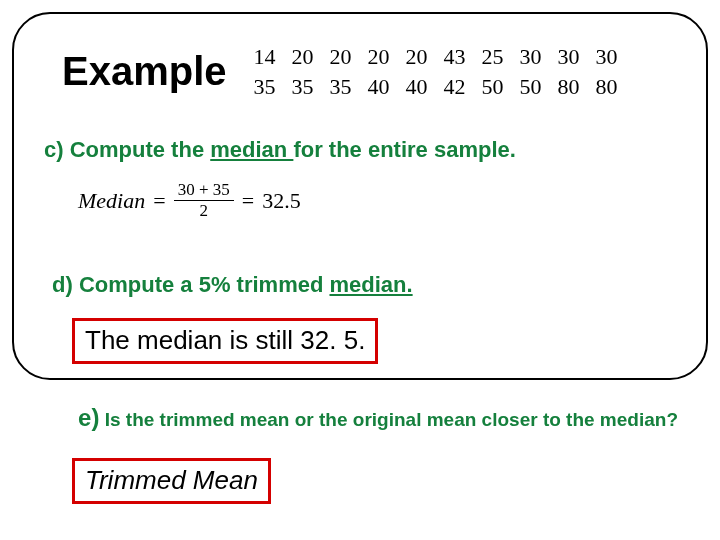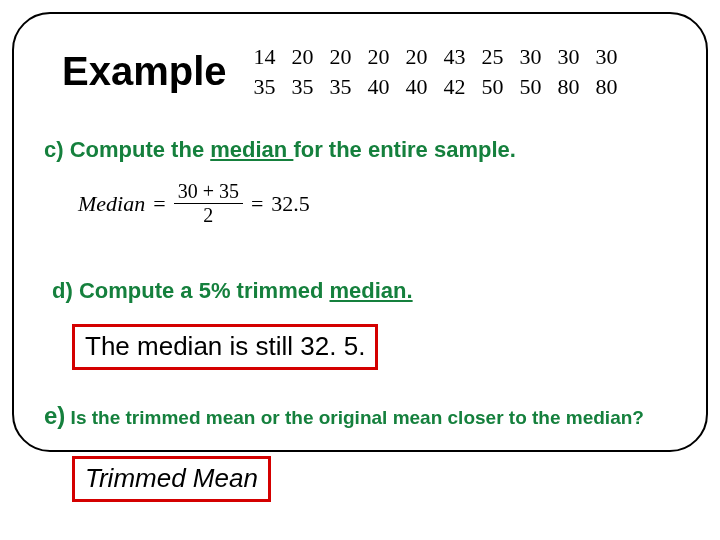--- a/index.html
+++ b/index.html
@@ -8,21 +8,21 @@
     height: 540px;
     background: #fff;
     font-family: Arial, Helvetica, sans-serif;
     position: relative;
   }
   .slide-frame {
     position: absolute;
     left: 12px;
     top: 12px;
     width: 696px;
-    height: 440px;
+    height: 368px;
     border: 2.5px solid #000;
     border-radius: 38px;
     padding: 28px 28px 20px 28px;
   }
   .title-row {
     display: flex;
     align-items: center;
     gap: 18px;
     margin-bottom: 36px;
     padding-left: 20px;
@@ -43,21 +43,21 @@
   .data-row span { min-width: 26px; text-align: center; }
   .question {
     font-size: 22px;
     font-weight: bold;
     color: #15803d;
     margin-bottom: 18px;
   }
   .question .u { text-decoration: underline; }
   .qc { padding-left: 2px; }
   .qd { padding-left: 10px; margin-top: 52px; }
-  .qe { padding-left: 2px; margin-top: 32px; }
+  .qe { padding-left: 2px; margin-top: 40px; text-align: right; }
   .qe-lead { font-size: 24px; font-weight: bold; }
   .qe-rest { font-size: 19px; font-weight: bold; }
   .formula-wrap {
     padding-left: 36px;
     margin-top: 6px;
     margin-bottom: 6px;
   }
   .formula {
     font-family: "Times New Roman", Times, serif;
     font-size: 22px;
@@ -65,21 +65,21 @@
     display: inline-flex;
     align-items: center;
     gap: 8px;
     color: #000;
   }
   .frac {
     display: inline-flex;
     flex-direction: column;
     align-items: center;
     font-style: normal;
-    font-size: 20px;
+    font-size: 17px;
     line-height: 1.05;
   }
   .frac .num { border-bottom: 1.5px solid #000; padding: 0 4px 1px; }
   .frac .den { padding-top: 1px; }
   .answer-box {
     display: inline-block;
     border: 3px solid #d40000;
     padding: 4px 10px 5px;
     font-size: 26px;
     color: #000;

